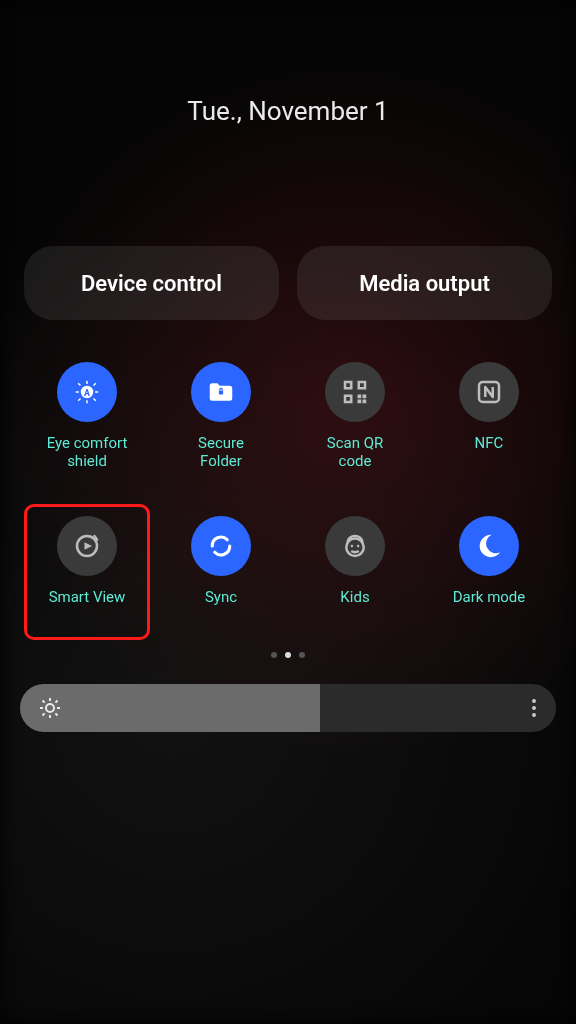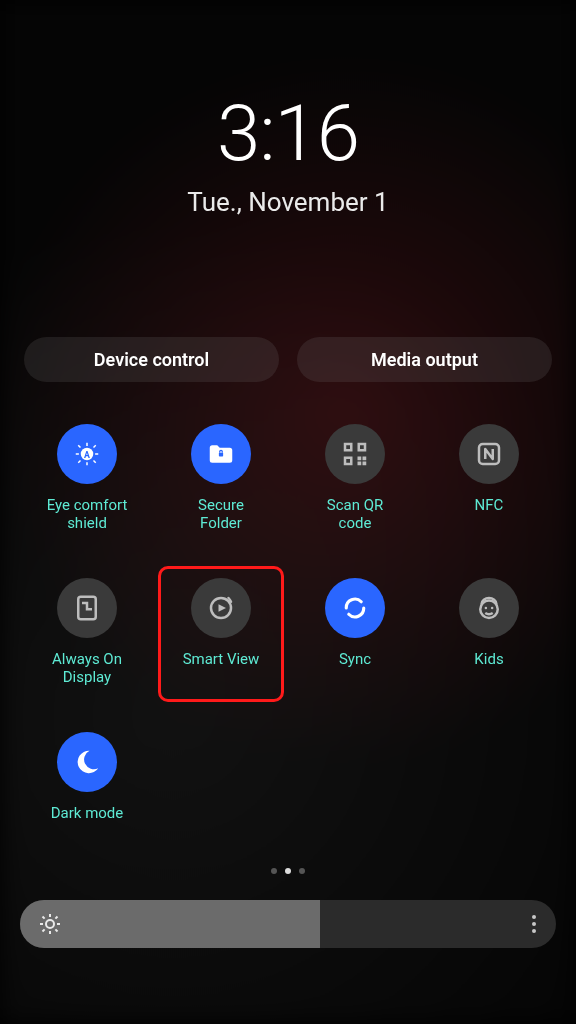--- a/index.html
+++ b/index.html
@@ -23,24 +23,24 @@
 
   .clock-block { text-align:center; margin-top: 88px; }
   .clock-time { font-size: 78px; font-weight: 300; letter-spacing: -1px; }
   .clock-date { font-size: 26px; font-weight: 400; margin-top: 8px; color:#eaeaea; }
 
   .deck-buttons {
     display:flex; gap:18px; justify-content:center; margin-top: 120px;
     padding: 0 24px;
   }
   .deck-btn {
-    flex:1; height:45px; border-radius:29px;
+    flex:1; height:74px; border-radius:29px;
     background: rgba(120,120,120,0.18);
     display:flex; align-items:center; justify-content:center;
-    font-size:18px; font-weight:600; color:#fff;
+    font-size:22px; font-weight:600; color:#fff;
   }
 
   .tile-grid {
     margin-top: 36px;
     display:grid;
     grid-template-columns: repeat(4, 1fr);
     row-gap: 34px;
     padding: 0 20px;
   }
   .tile {
@@ -94,21 +94,20 @@
   }
   .brightness-more span { width:4px; height:4px; border-radius:50%; background:#c8c8c8; }
 </style>
 </head>
 <body>
 
 <div class="bg-blur"></div>
 <div class="panel">
 
   <div class="clock-block">
-    <div class="clock-time">3:16</div>
     <div class="clock-date">Tue., November 1</div>
   </div>
 
   <div class="deck-buttons">
     <div class="deck-btn">
       <span>Device control</span>
     </div>
     <div class="deck-btn">
       <span>Media output</span>
     </div>
@@ -165,30 +164,20 @@
 code</div>
       </div>
       <div class="tile">
         <div class="tile-icon off">
           <svg viewBox="0 0 24 24" fill="none" stroke="#bdbdbd" stroke-width="2">
             <rect x="4" y="4" width="16" height="16" rx="3"></rect>
             <path d="M9 16 V8 l6 8 V8" stroke-linejoin="round"></path>
           </svg>
         </div>
         <div class="tile-label">NFC</div>
-      </div>
-      <div class="tile">
-        <div class="tile-icon off">
-          <svg viewBox="0 0 24 24" fill="#bdbdbd">
-            <rect x="5" y="3" width="14" height="18" rx="2" fill="none" stroke="#bdbdbd" stroke-width="2"></rect>
-            <path d="M9 8 h3 v5 h3" stroke="#bdbdbd" stroke-width="2" fill="none" stroke-linecap="square"></path>
-          </svg>
-        </div>
-        <div class="tile-label">Always On
-Display</div>
       </div>
       <div class="tile highlighted">
         <div class="tile-icon off">
           <svg viewBox="0 0 24 24" fill="none" stroke="#bdbdbd" stroke-width="2">
             <circle cx="12" cy="12" r="8"></circle>
             <path d="M18 4 a10 10 0 0 1 2 3" stroke-linecap="round"></path>
             <polygon points="10,9 16,12 10,15" fill="#bdbdbd" stroke="none"></polygon>
           </svg>
         </div>
         <div class="tile-label">Smart View</div>

